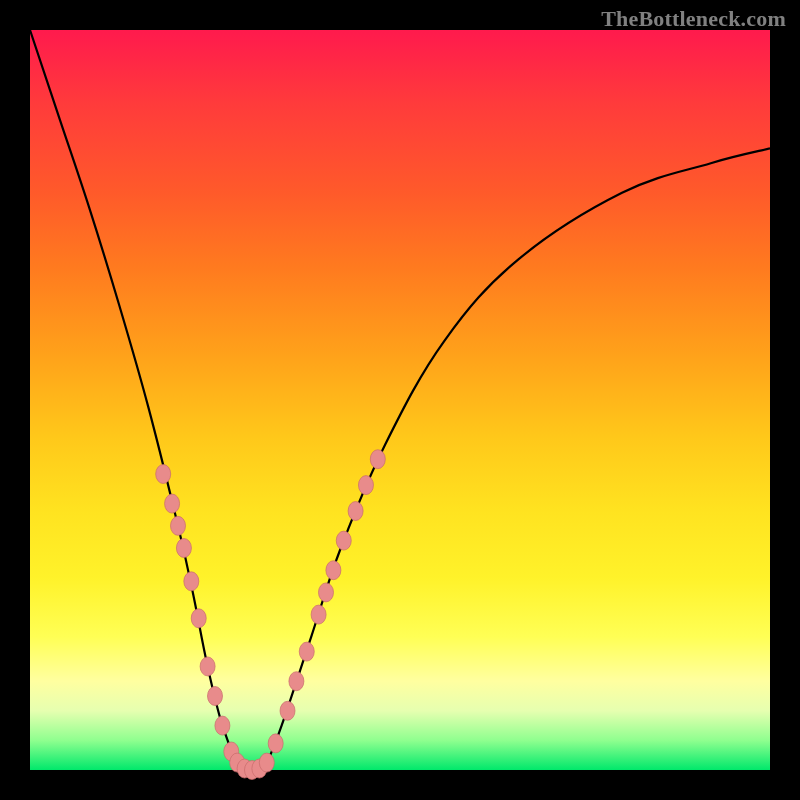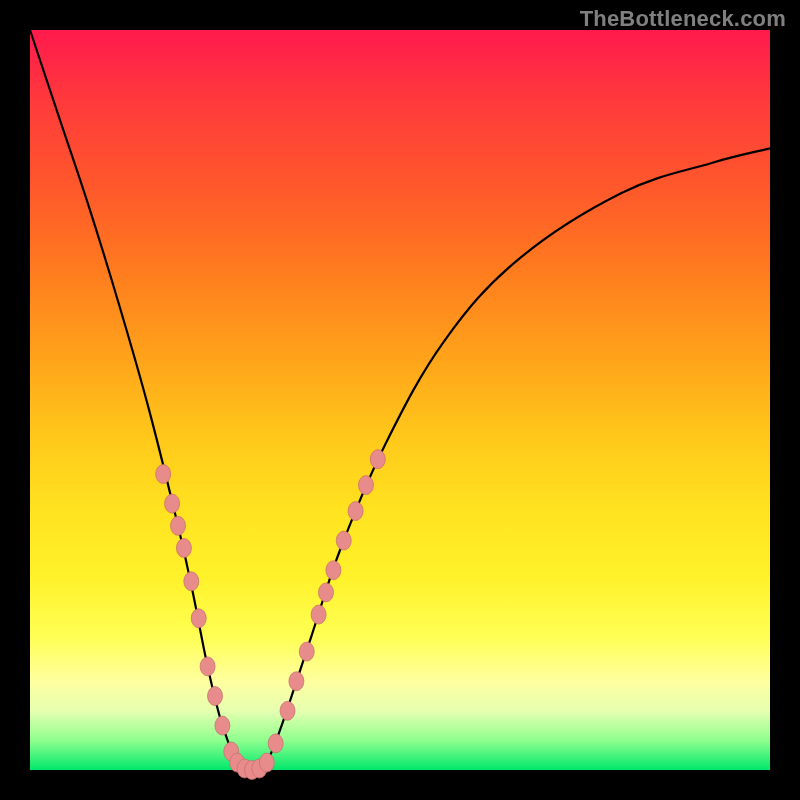--- a/index.html
+++ b/index.html
@@ -59,20 +59,21 @@
   }
   #watermark {
     position: absolute;
     top: 6px;
     right: 14px;
     color: #808080;
     font-size: 22px;
     font-weight: 600;
     letter-spacing: 0.2px;
     user-select: none;
+    font-family: Liberation Serif, serif;
   }
 </style>
 </head>
 <body>
 
 <div id="stage">
 
   <div id="watermark">TheBottleneck.com</div>
 
   <div id="plot-area">

